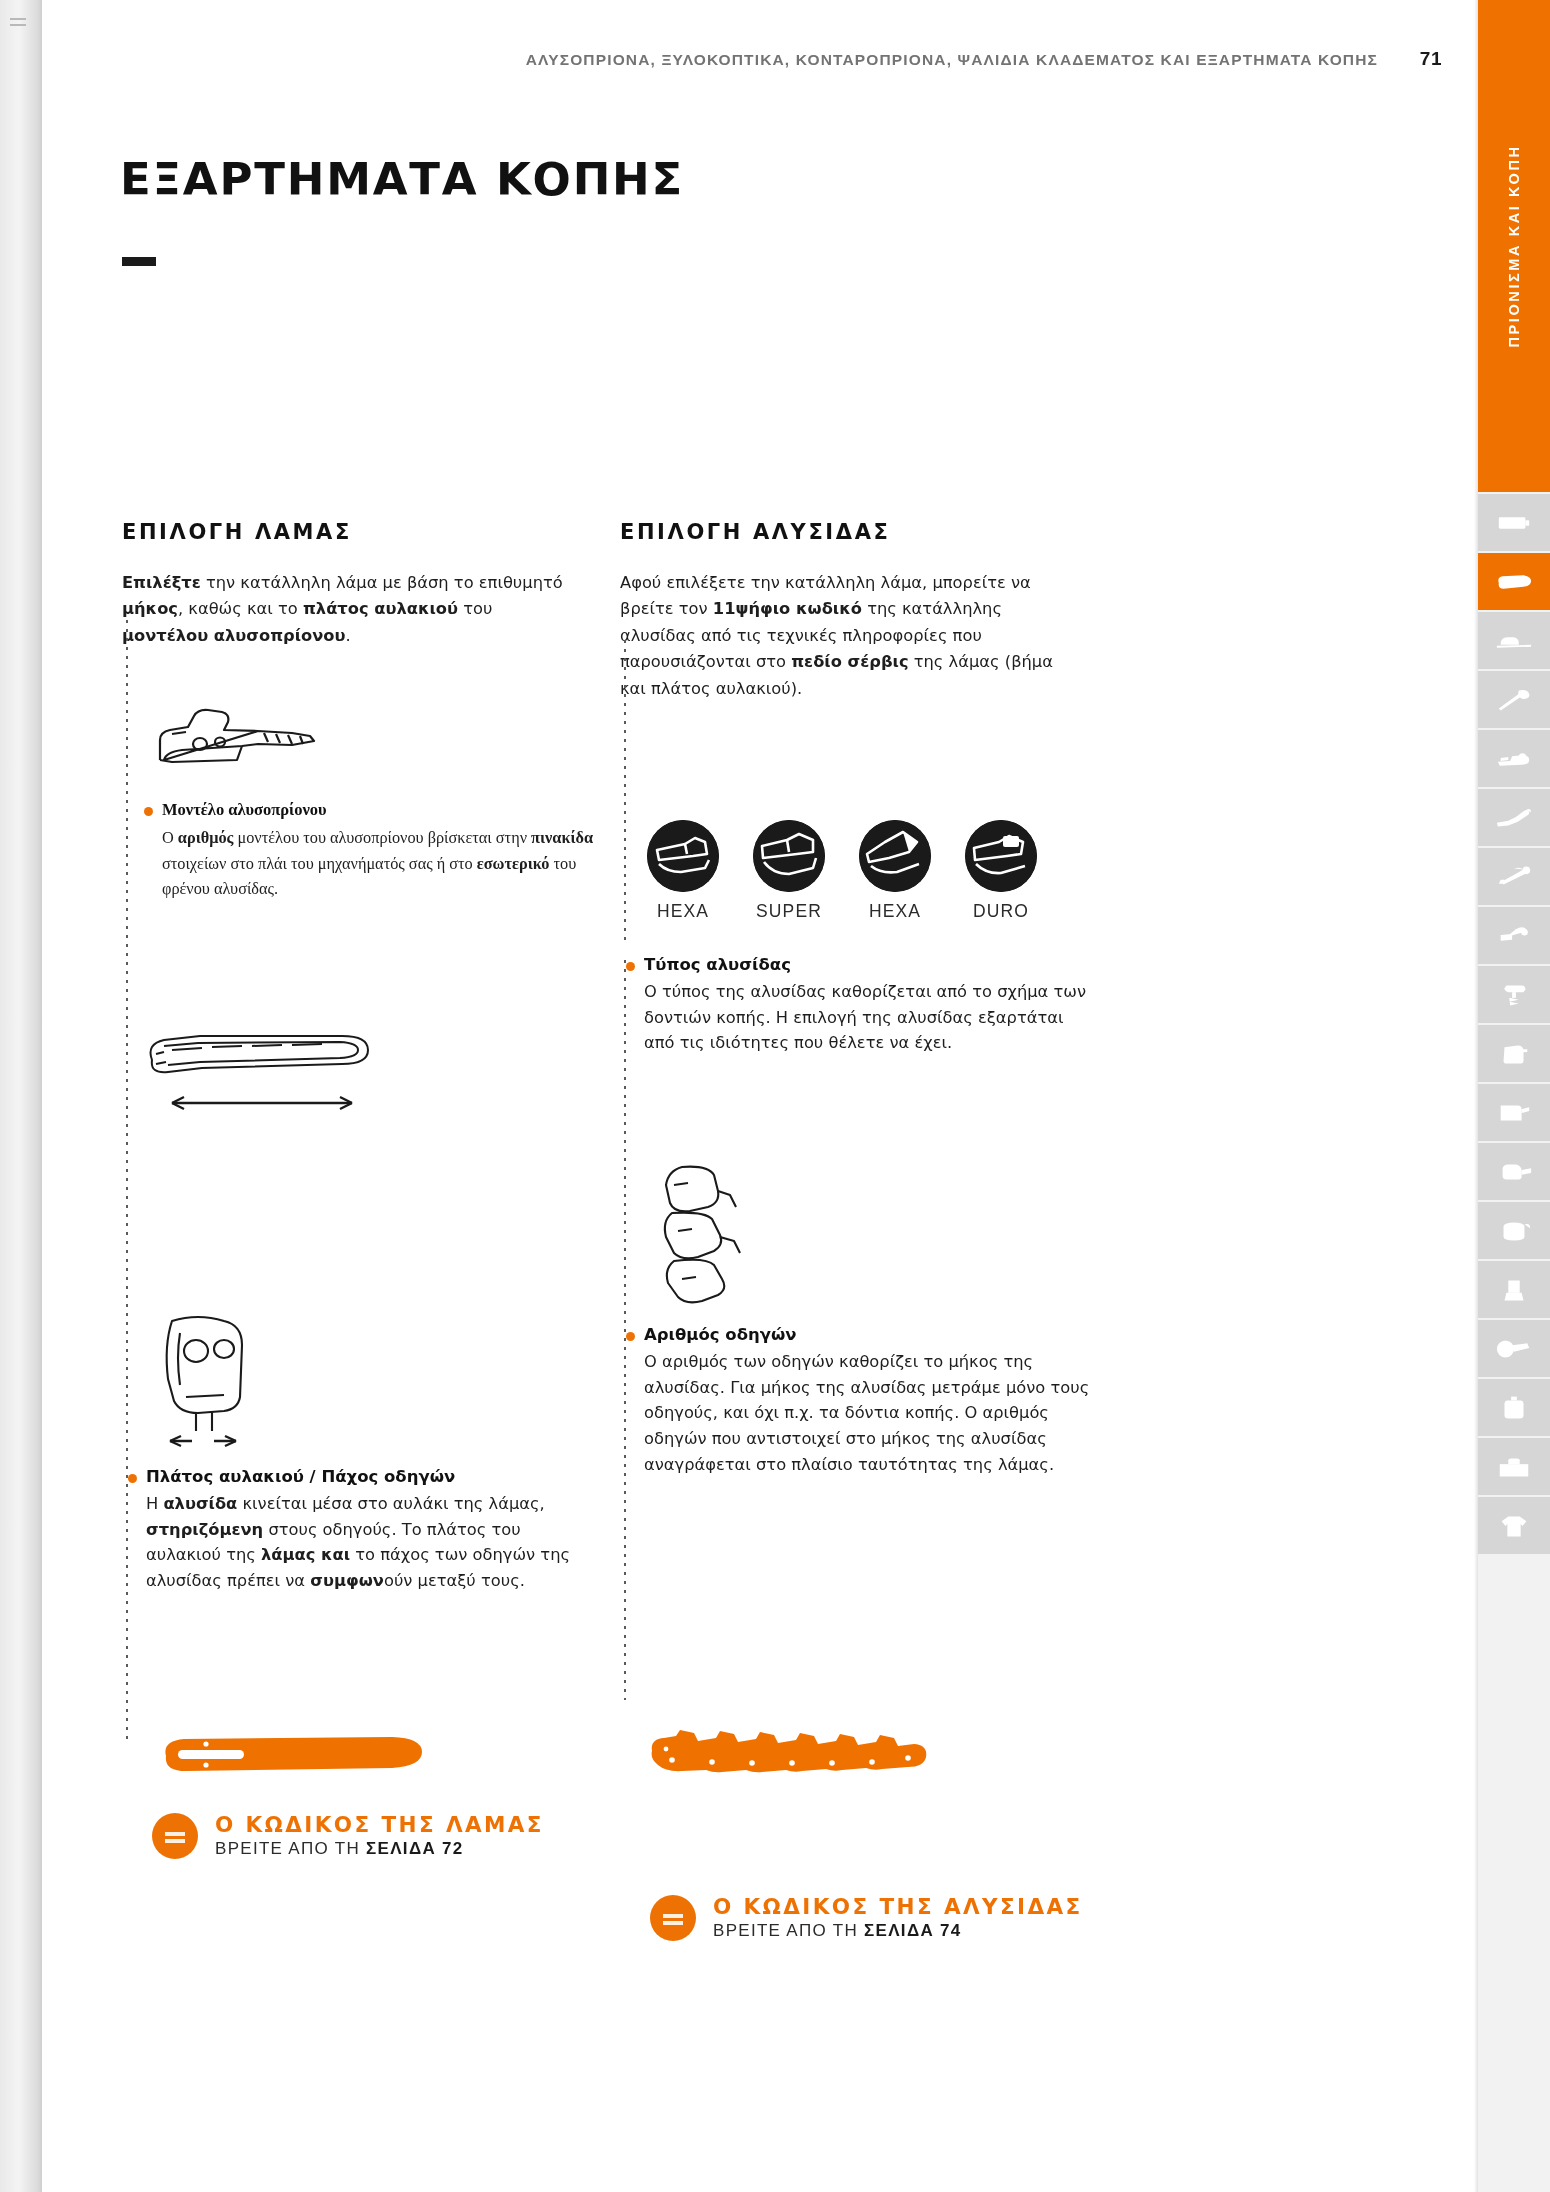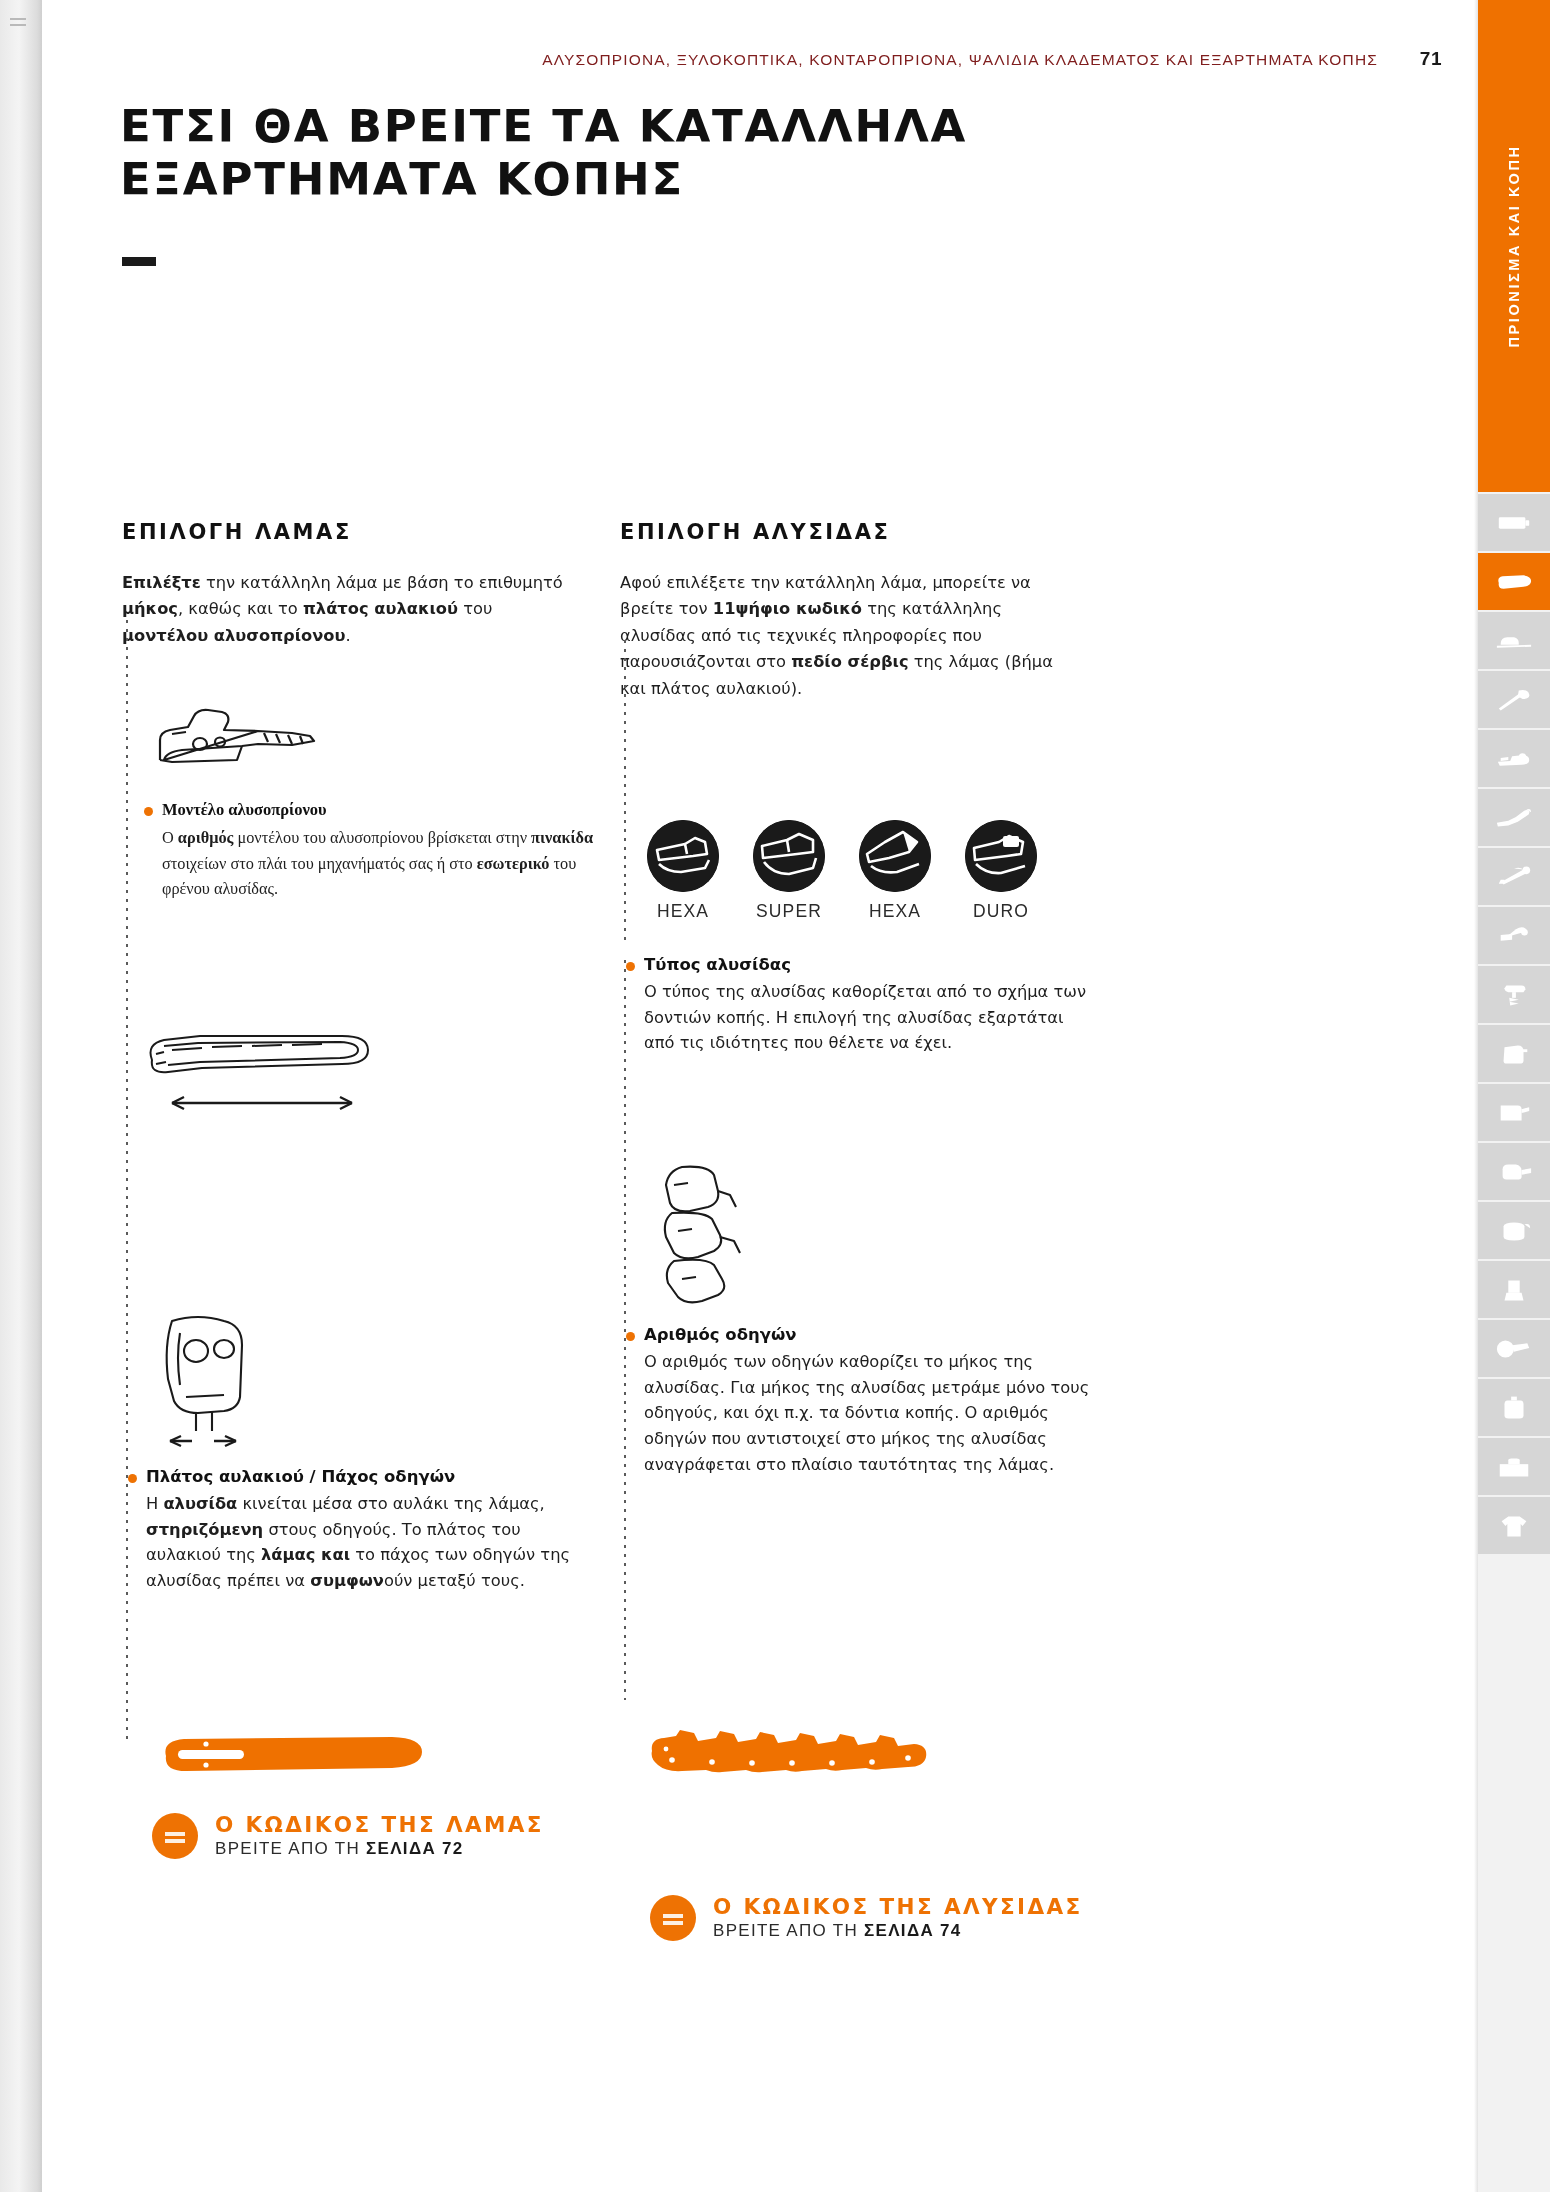--- a/index.html
+++ b/index.html
@@ -41,22 +41,22 @@
     left: 0; top: 48px;
     width: 1400px;
     display: flex;
     align-items: baseline;
     justify-content: flex-end;
     gap: 34px;
   }
   .running-header .rh-text {
     font-size: 15.5px;
     letter-spacing: 1.15px;
-    color: #7f1d1d;
-    font-weight: 400;
+    color: #737373;
+    font-weight: 700;
     font-family: "Liberation Sans", sans-serif;
   }
   .running-header .rh-page {
     font-size: 19px;
     font-weight: bold;
     color: #1a1a1a;
     letter-spacing: 0.5px;
     font-family: "Liberation Sans", sans-serif;
     min-width: 30px;
     text-align: right;
@@ -272,21 +272,21 @@
 </div>
 
 <div class="page-body">
 
   <div class="running-header">
     <div class="rh-text">ΑΛΥΣΟΠΡΙΟΝΑ, ΞΥΛΟΚΟΠΤΙΚΑ, ΚΟΝΤΑΡΟΠΡΙΟΝΑ, ΨΑΛΙΔΙΑ ΚΛΑΔΕΜΑΤΟΣ ΚΑΙ ΕΞΑΡΤΗΜΑΤΑ ΚΟΠΗΣ</div>
     <div class="rh-page">71</div>
   </div>
 
   <h1 class="main-title">
-    <span>ΕΤΣΙ ΘΑ ΒΡΕΙΤΕ ΤΑ ΚΑΤΑΛΛΗΛΑ</span><br>
+    <br>
     <span>ΕΞΑΡΤΗΜΑΤΑ ΚΟΠΗΣ</span>
   </h1>
   <div class="title-rule"></div>
 
 
   <div class="col col-left">
     <div class="col-heading">ΕΠΙΛΟΓΗ ΛΑΜΑΣ</div>
     <div class="col-lead">
       <b>Επιλέξτε</b><span> την κατάλληλη λάμα με βάση το επιθυμητό </span><b>μήκος</b><span>, καθώς και το </span><b>πλάτος αυλακιού</b><span> του </span><b>μοντέλου αλυσοπρίονου</b><span>.</span>
     </div>

